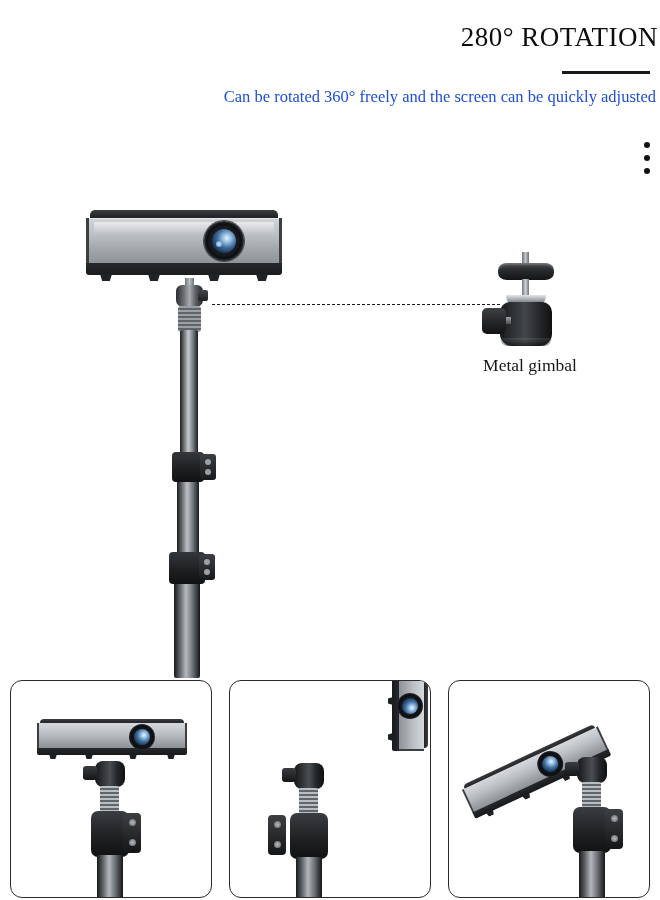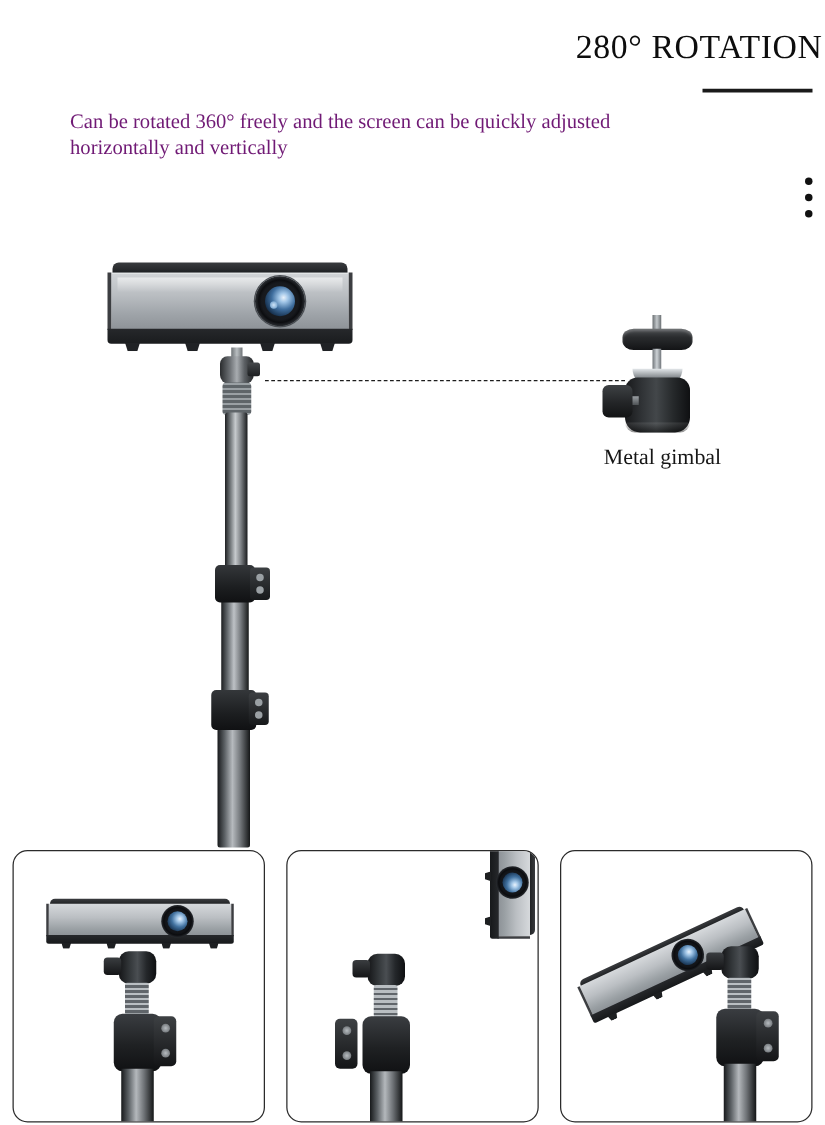--- a/index.html
+++ b/index.html
@@ -35,25 +35,25 @@
     right: 10px;
     width: 88px;
     height: 3px;
     background: #1a1a1a;
   }
   .subhead {
     position: absolute;
     top: 86px;
     right: 4px;
     width: 600px;
-    text-align: left;
+    text-align: right;
     font-family: "Liberation Serif", serif;
     font-size: 16.5px;
     line-height: 21px;
-    color: #701a75;
+    color: #1d4ed8;
   }
   .dots {
     position: absolute;
     top: 142px;
     right: 8px;
     width: 10px;
   }
   .dots i {
     display: block;
     width: 6px;
@@ -347,21 +347,20 @@
   }
 </style>
 </head>
 <body>
 
 <div class="headline">280° ROTATION</div>
 <div class="headline-rule"></div>
 
 <div class="subhead">
   <div>Can be rotated 360° freely and the screen can be quickly adjusted</div>
-  <div>horizontally and vertically</div>
 </div>
 
 <div class="dots">
   <i></i>
   <i></i>
   <i></i>
 </div>
 
 <div class="stage">
 

